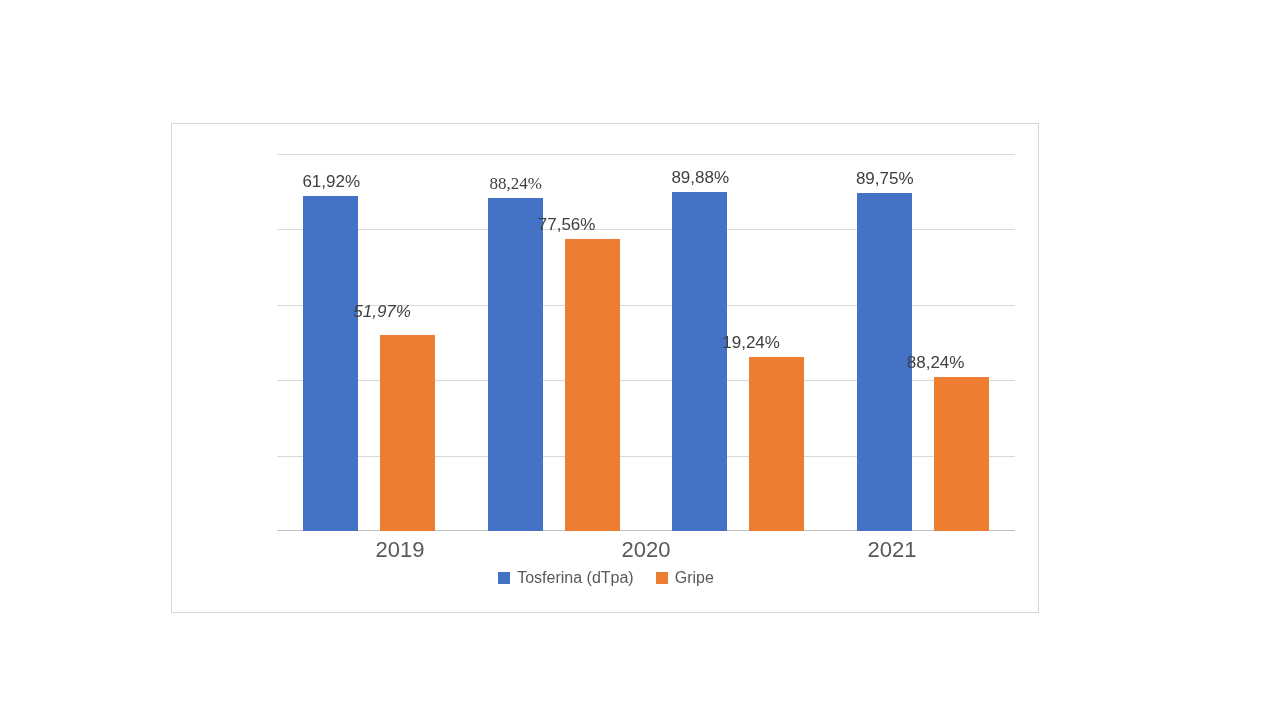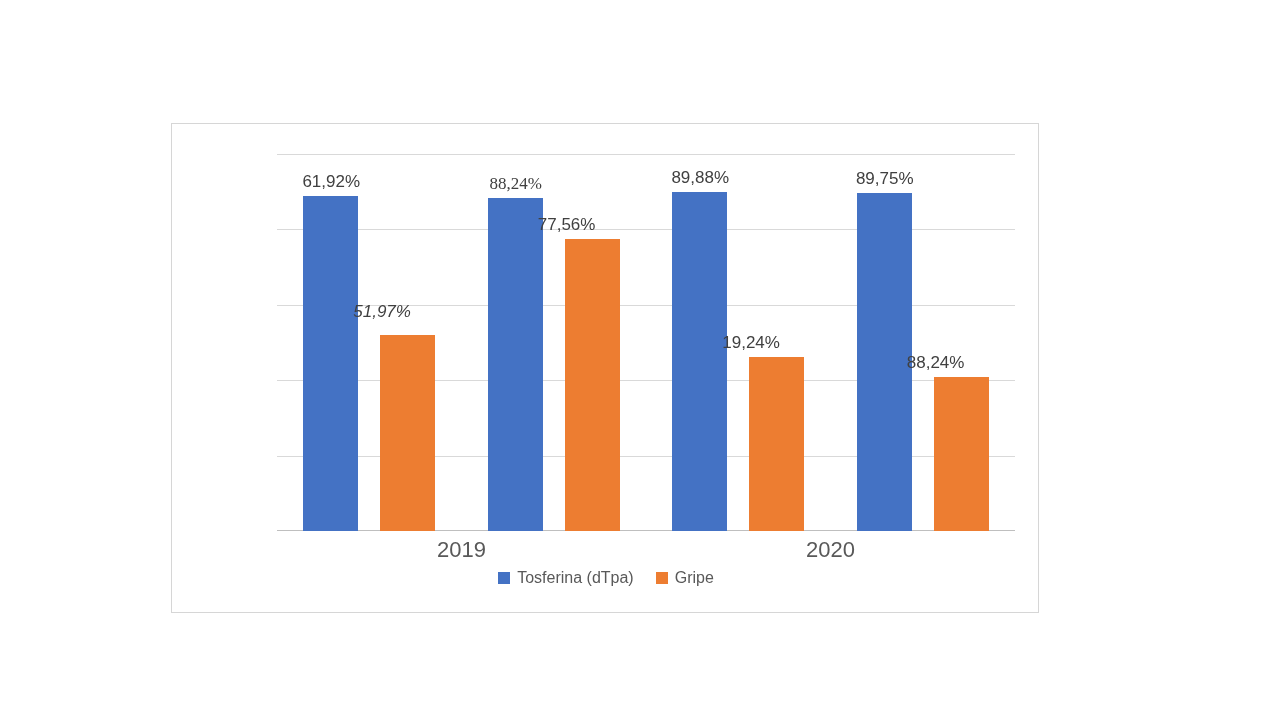--- a/index.html
+++ b/index.html
@@ -213,20 +213,21 @@
           <div class="bar series1" style="height:40.83%;"></div>
           <div class="bar-label series1" style="bottom:40.83%; margin-bottom:4px;">88,24%</div>
         </div>
 
       </div>
     </div>
 
     <div class="x-axis-labels">
       <div class="x-label">2019</div>
       <div class="x-label">2020</div>
+      <div class="x-label">2021</div>
     </div>
 
     <div class="legend">
       <div class="legend-item">
         <span class="legend-swatch" style="background:#4472c4;"></span>
         <span class="legend-text">Tosferina (dTpa)</span>
       </div>
       <div class="legend-item">
         <span class="legend-swatch" style="background:#ed7d31;"></span>
         <span class="legend-text">Gripe</span>

